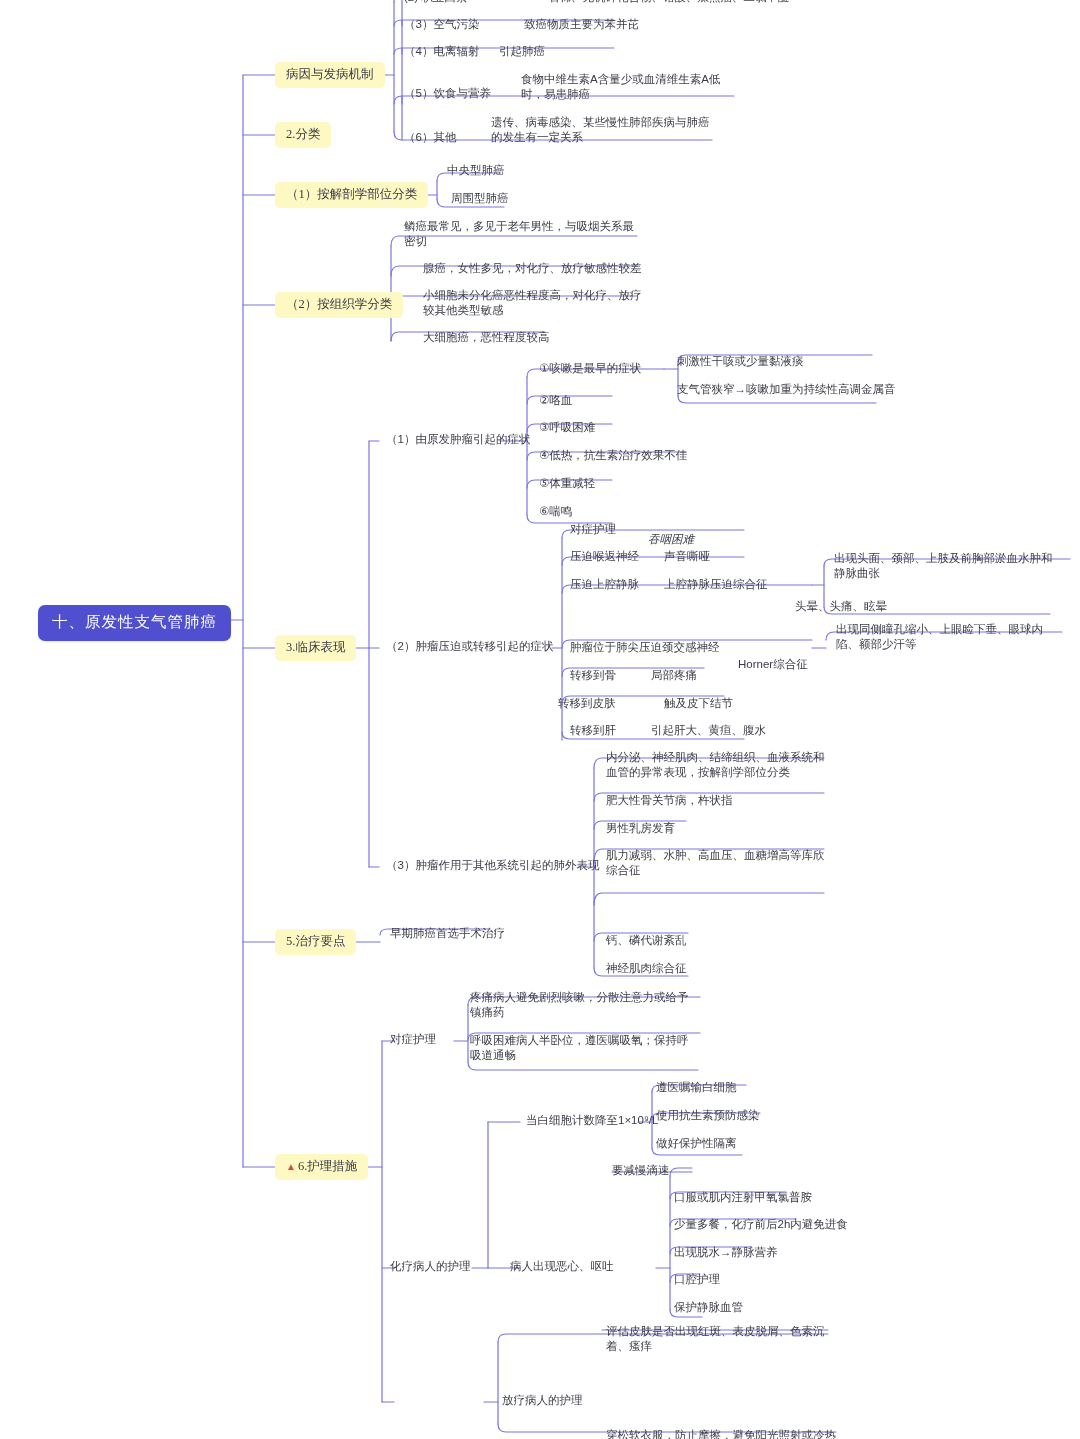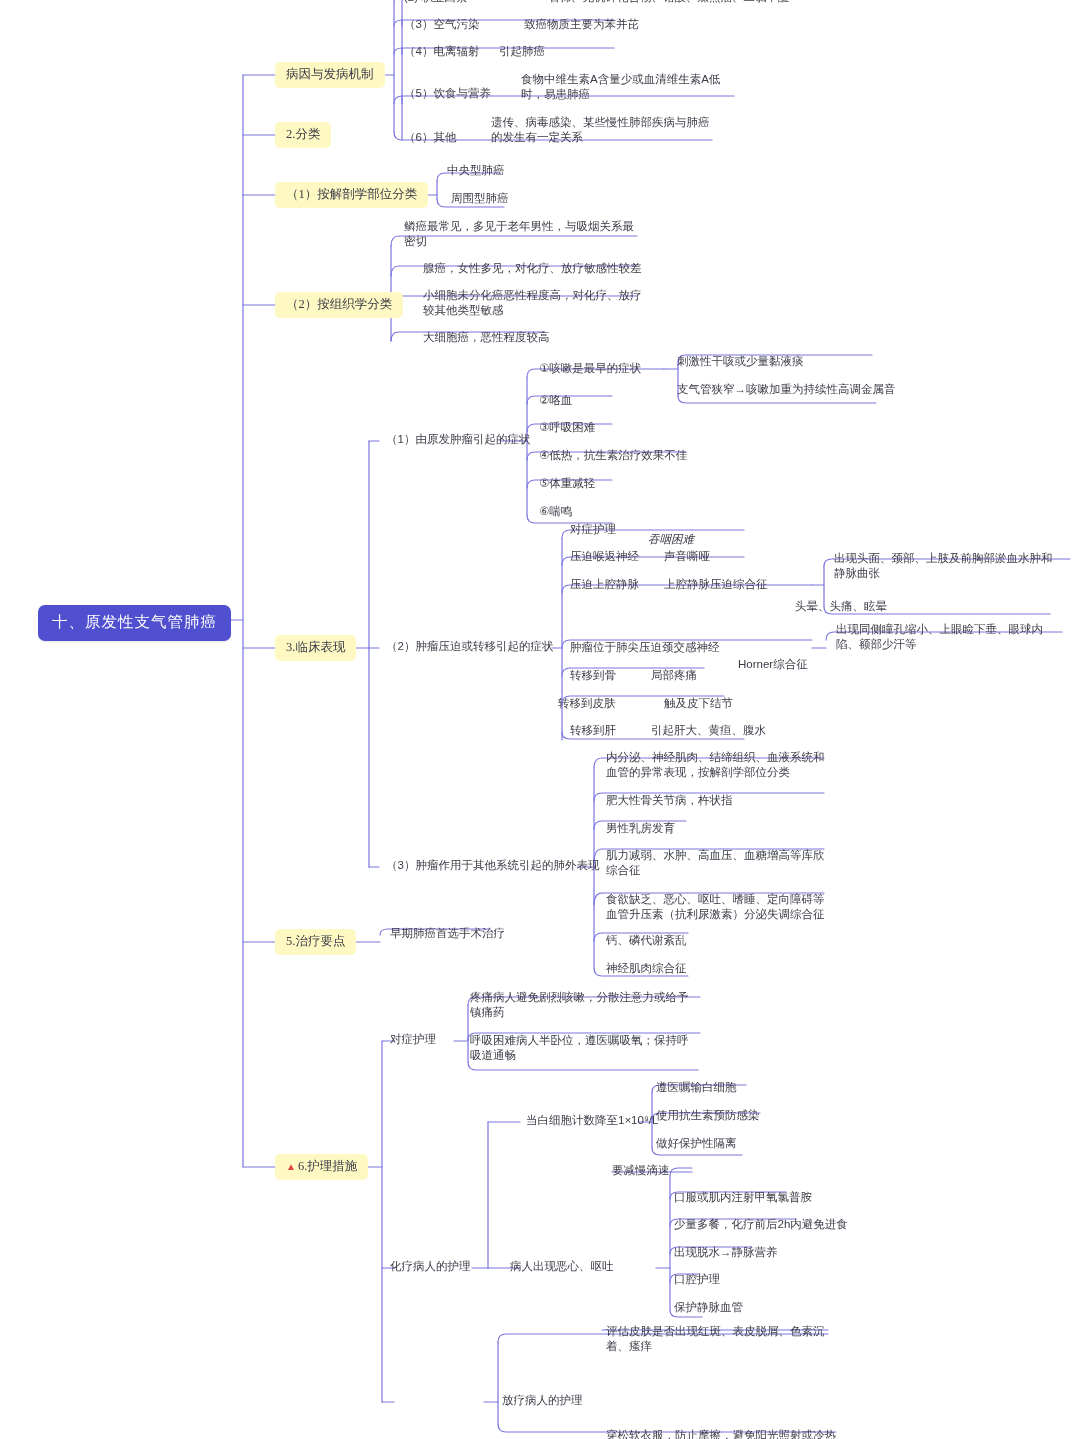--- a/index.html
+++ b/index.html
@@ -256,21 +256,20 @@
   <div class="node leaf wrap" style="left:834px; top:551px; width:222px;">出现头面、颈部、上肢及前胸部淤血水肿和静脉曲张</div>
   <div class="node leaf" style="left:795px; top:599px;">头晕、头痛、眩晕</div>
   <div class="node leaf wrap" style="left:836px; top:622px; width:228px;">出现同侧瞳孔缩小、上眼睑下垂、眼球内陷、额部少汗等</div>
 
   <div class="node leaf" style="left:386px; top:858px;">（3）肿瘤作用于其他系统引起的肺外表现</div>
 
   <div class="node leaf wrap" style="left:606px; top:750px; width:222px;">内分泌、神经肌肉、结缔组织、血液系统和血管的异常表现，按解剖学部位分类</div>
   <div class="node leaf" style="left:606px; top:793px;">肥大性骨关节病，杵状指</div>
   <div class="node leaf" style="left:606px; top:821px;">男性乳房发育</div>
   <div class="node leaf wrap" style="left:606px; top:848px; width:224px;">肌力减弱、水肿、高血压、血糖增高等库欣综合征</div>
-  <div class="node leaf wrap" style="left:606px; top:892px; width:224px;">食欲缺乏、恶心、呕吐、嗜睡、定向障碍等血管升压素（抗利尿激素）分泌失调综合征</div>
   <div class="node leaf" style="left:606px; top:933px;">钙、磷代谢紊乱</div>
   <div class="node leaf" style="left:606px; top:961px;">神经肌肉综合征</div>
 
   <div class="node leaf" style="left:390px; top:926px;">早期肺癌首选手术治疗</div>
 
   <div class="node leaf" style="left:390px; top:1032px;">对症护理</div>
   <div class="node leaf wrap" style="left:470px; top:1033px; width:226px;">呼吸困难病人半卧位，遵医嘱吸氧；保持呼吸道通畅</div>
   <div class="node leaf wrap" style="left:470px; top:990px; width:226px;">疼痛病人避免剧烈咳嗽，分散注意力或给予镇痛药</div>
 
   <div class="node leaf" style="left:390px; top:1259px;">化疗病人的护理</div>

